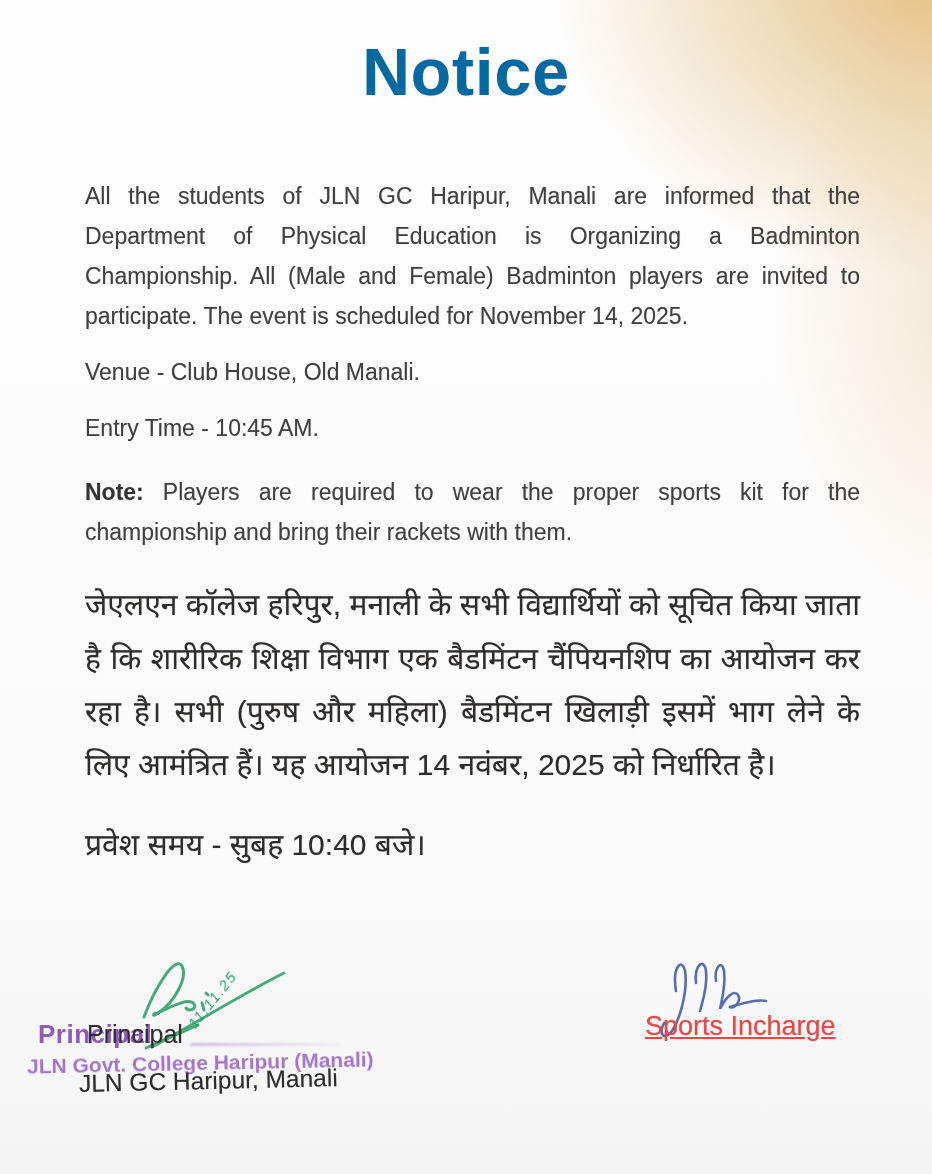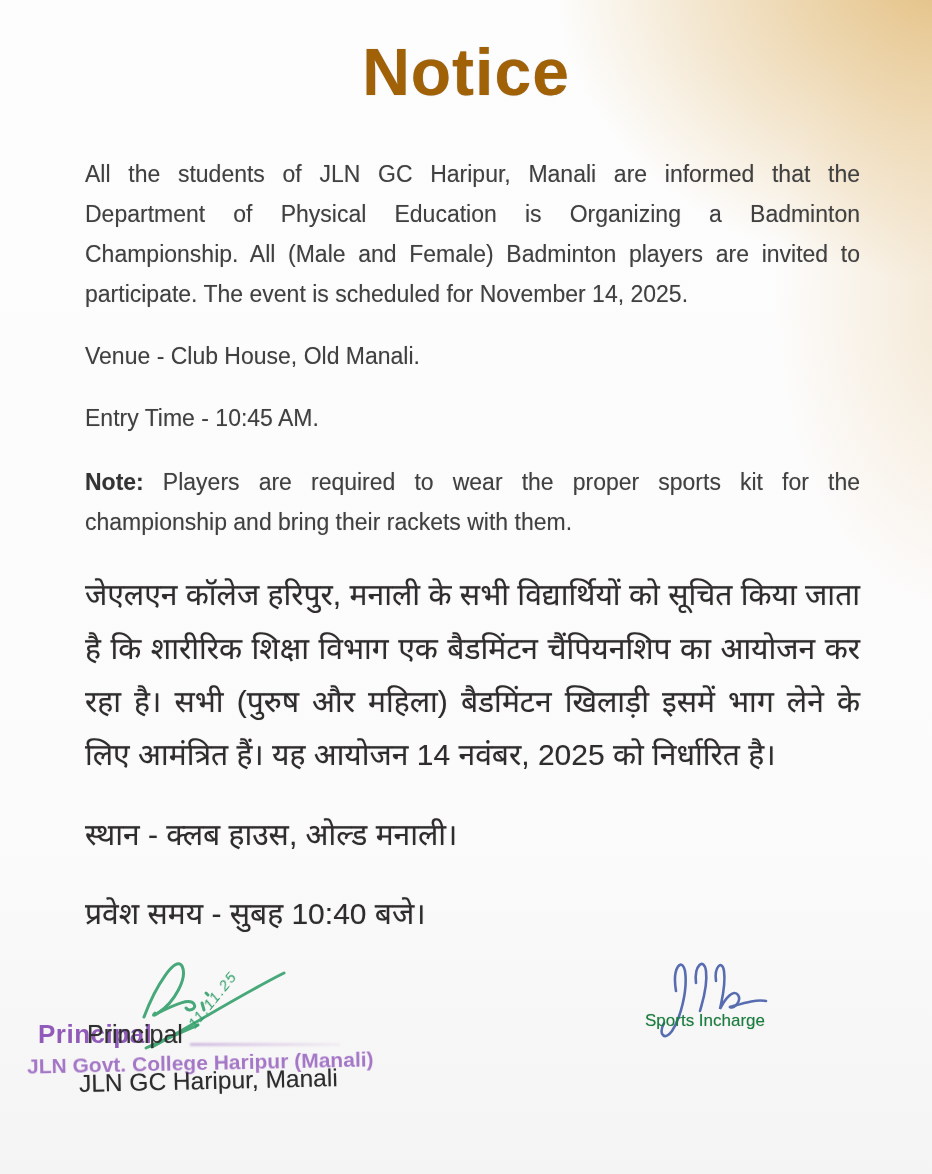--- a/index.html
+++ b/index.html
@@ -13,31 +13,31 @@
     position: relative;
     color: #3c3c3c;
   }
   .paper { position: relative; width: 100%; height: 100%; }
 
   .title {
     margin-top: 34px;
     text-align: center;
     font-size: 66px;
     font-weight: bold;
-    color: #a16207;
+    color: #0369a1;
     letter-spacing: 1px;
     text-shadow: 0 0 1px rgba(50,50,50,0.45);
   }
 
   .content {
     padding: 0 72px 0 85px;
   }
   .en { font-size: 23px; color: #404040; line-height: 1.74; text-shadow: 0 0 1px rgba(64,64,64,0.3); }
-  .en-para { margin-top: 44px; text-align: justify; }
-  .en-line { margin-top: 22px; }
+  .en-para { margin-top: 66px; text-align: justify; }
+  .en-line { margin-top: 16px; }
   .en-note { margin-top: 24px; text-align: justify; }
   .bold { font-weight: bold; color: #333; margin-top: 18px; }
 
   .hi { font-size: 30px; color: #2e2d2c; line-height: 1.78; text-shadow: 0 0 1px rgba(40,40,40,0.3); }
   .hi-para { margin-top: 26px; text-align: justify; }
   .hi-line { margin-top: 26px; }
   .hi-note { margin-top: 30px; text-align: justify; }
 
   .sig-area { position: absolute; left: 0; top: 905px; width: 932px; height: 230px; }
   .sig-area > * { position: absolute; }
@@ -78,41 +78,41 @@
   .sig-date {
     left: 178px; top: 52px;
     font-size: 15px; font-style: italic;
     color: #2f9e68;
     transform: rotate(-51deg);
     letter-spacing: 1.5px;
     filter: blur(0.3px);
   }
   .printed-sports {
     left: 645px; top: 72px;
-    font-size: 17px; color: #15803d;
+    font-size: 27px; color: #ef4444;
     text-shadow: 0 0 1px rgba(51,51,51,0.35);
     white-space: nowrap;
+    text-decoration: underline;
   }
   .blue-sig { left: 650px; top: 8px; }
 </style>
 </head>
 <body>
 
 <div class="paper">
 
   <div class="title">Notice</div>
 
   <div class="content">
     <p class="en en-para">All the students of JLN GC Haripur, Manali are informed that the Department of Physical Education is Organizing a Badminton Championship. All (Male and Female) Badminton players are invited to participate. The event is scheduled for November 14, 2025.</p>
     <p class="en en-line">Venue - Club House, Old Manali.</p>
     <p class="en en-line">Entry Time - 10:45 AM.</p>
     <p class="en en-note"><span class="bold">Note:</span><span> Players are required to wear the proper sports kit for the championship and bring their rackets with them.</span></p>
 
     <p class="hi hi-para">जेएलएन कॉलेज हरिपुर, मनाली के सभी विद्यार्थियों को सूचित किया जाता है कि शारीरिक शिक्षा विभाग एक बैडमिंटन चैंपियनशिप का आयोजन कर रहा है। सभी (पुरुष और महिला) बैडमिंटन खिलाड़ी इसमें भाग लेने के लिए आमंत्रित हैं। यह आयोजन 14 नवंबर, 2025 को निर्धारित है।</p>
-    <p class="hi hi-line">स्थान - क्लब हाउस, ओल्ड मनाली।</p>
     <p class="hi hi-line">प्रवेश समय - सुबह 10:40 बजे।</p>
   </div>
 
   <div class="sig-area">
 
     <svg class="green-sig" width="180" height="105" viewBox="0 0 180 105">
       <g fill="none" stroke="#2f9e68" stroke-width="3" stroke-linecap="round" opacity="0.88">
         <path d="M22,66 C34,34 54,4 60,15 C66,27 52,52 36,62 C32,65 30,65 33,62"></path>
         <path d="M36,62 C54,53 68,47 72,53 C75,58 67,61 64,57"></path>
         <path d="M80,52 l2,7"></path>

